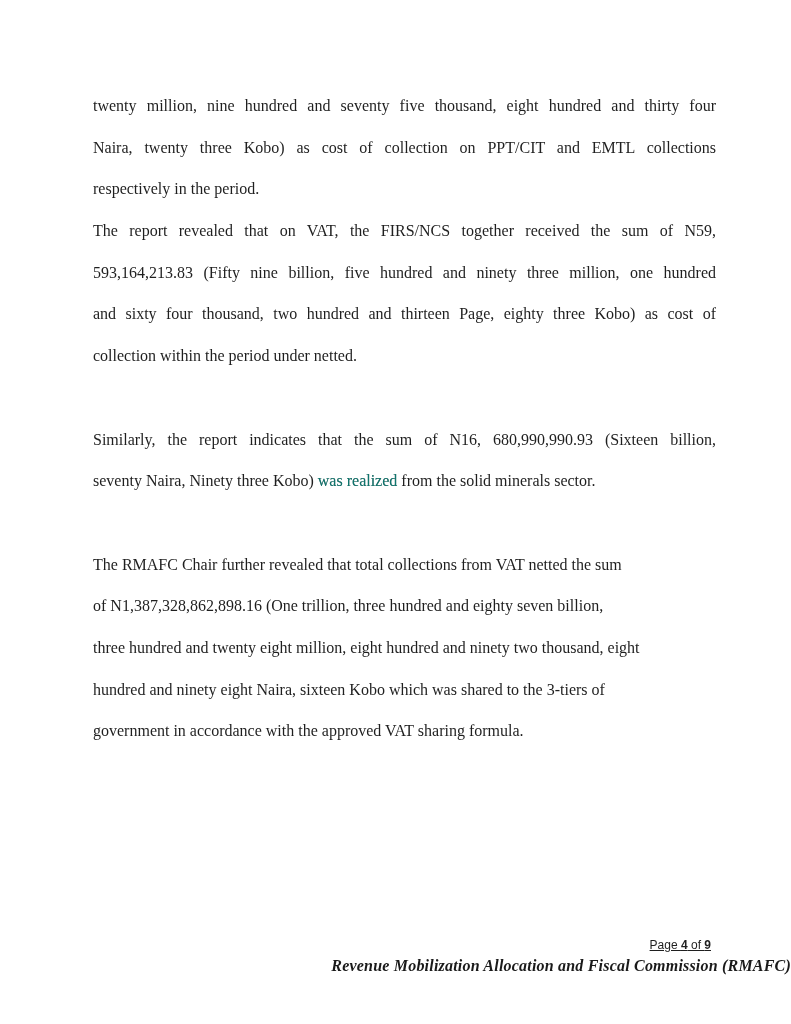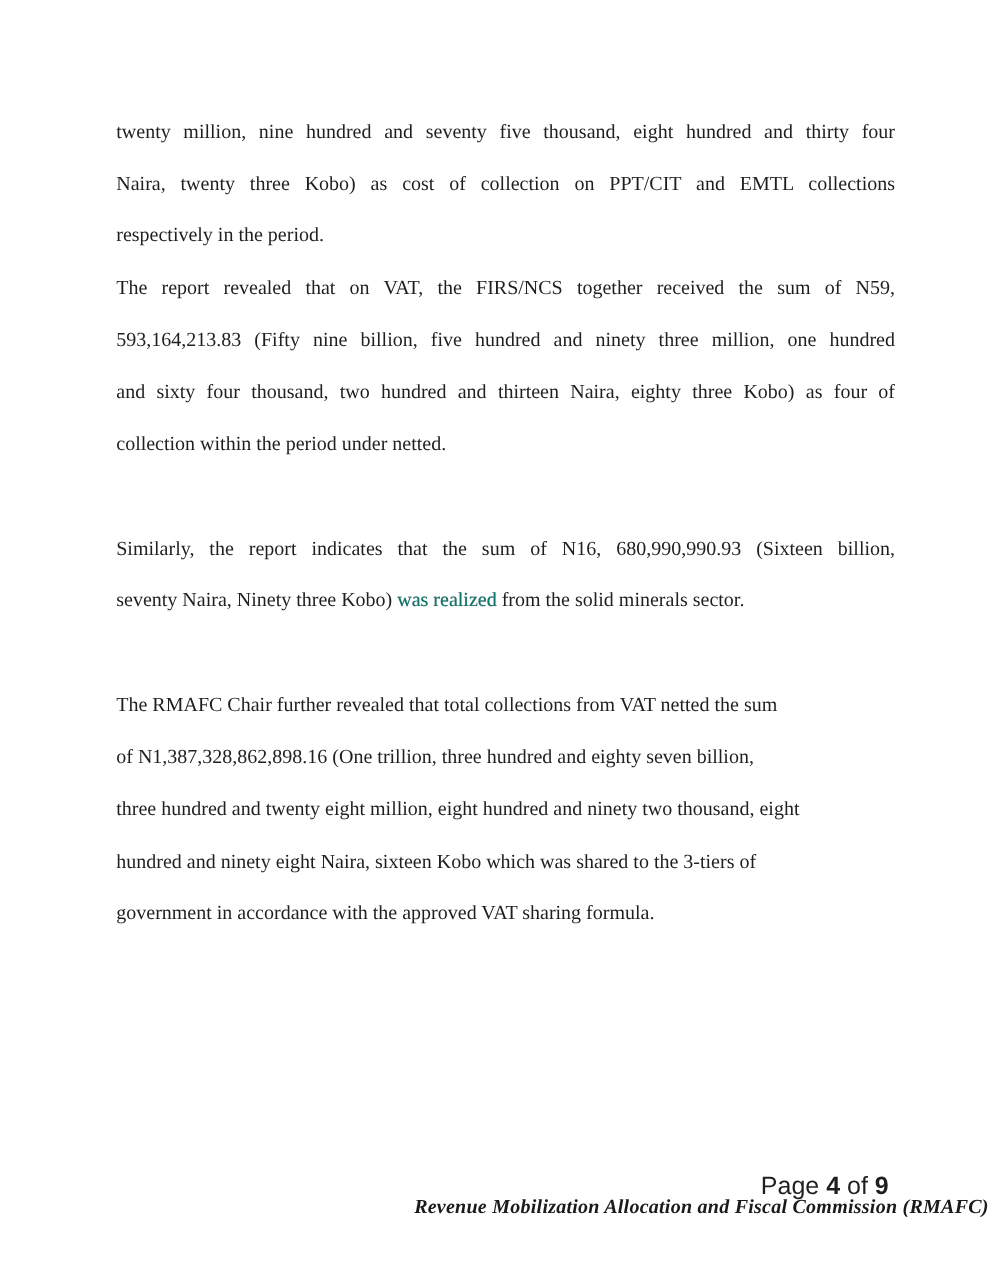--- a/index.html
+++ b/index.html
@@ -37,23 +37,24 @@
   .gap { height: 41.7px; }
   .faded {
     color: #0f766e;
     text-shadow: 0 0 0.6px #8a8a8a;
   }
   .page-number {
     position: absolute;
     top: 938px;
     right: 80px;
     font-family: "Liberation Sans", sans-serif;
-    font-size: 20px;
+    font-size: 12px;
     color: #1f1f1f;
     white-space: pre;
+    text-decoration: underline;
   }
   .page-number .num { font-weight: bold; }
   .footer-org {
     position: absolute;
     top: 957px;
     left: 0;
     width: 791px;
     text-align: right;
     font-family: "Liberation Serif", serif;
     font-weight: bold;
@@ -72,21 +73,21 @@
 
     <div>
       <div class="line just">twenty million, nine hundred and seventy five thousand, eight hundred and thirty four</div>
       <div class="line just">Naira, twenty three Kobo) as cost of collection on PPT/CIT and EMTL collections</div>
       <div class="line">respectively in the period.</div>
     </div>
 
     <div>
       <div class="line just">The report revealed that on VAT, the FIRS/NCS together received the sum of N59,</div>
       <div class="line just">593,164,213.83 (Fifty nine billion, five hundred and ninety three million, one hundred</div>
-      <div class="line just">and sixty four thousand, two hundred and thirteen Naira, eighty three Kobo) as four of</div>
+      <div class="line just">and sixty four thousand, two hundred and thirteen Page, eighty three Kobo) as cost of</div>
       <div class="line">collection within the period under netted.</div>
     </div>
 
     <div class="gap"></div>
 
     <div>
       <div class="line just">Similarly, the report indicates that the sum of N16, 680,990,990.93 (Sixteen billion,</div>
       <div class="line"><span>seventy Naira, Ninety three Kobo) </span><span class="faded">was realized</span><span> from the solid minerals sector.</span></div>
     </div>
 

